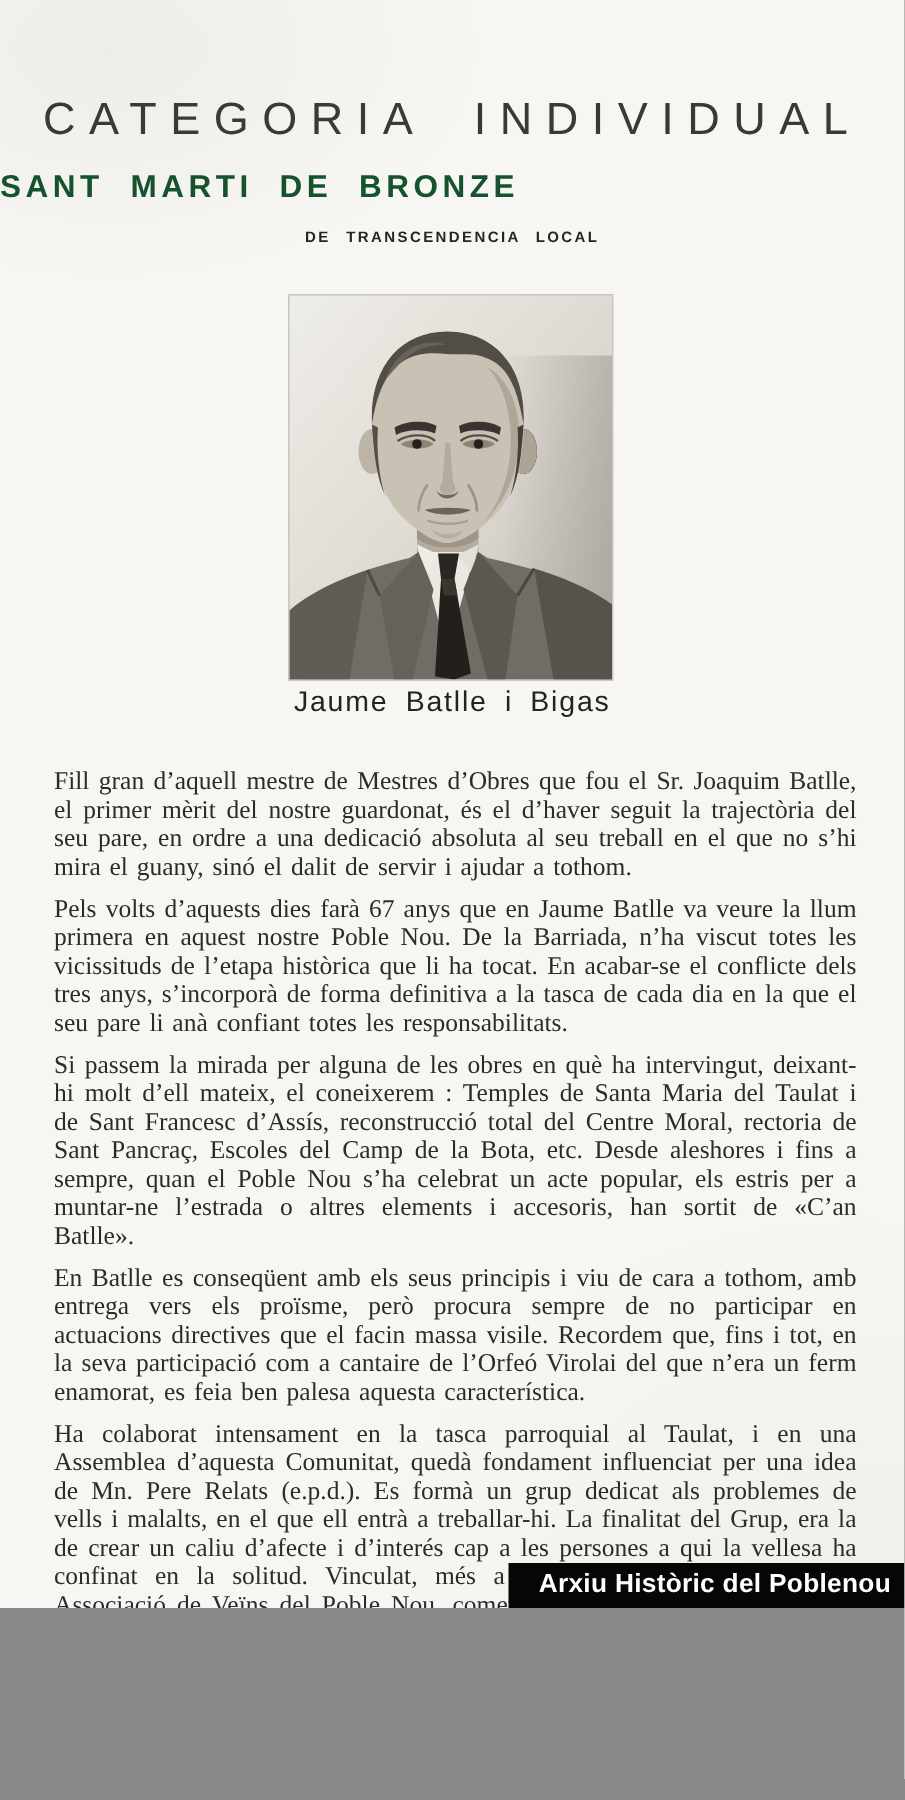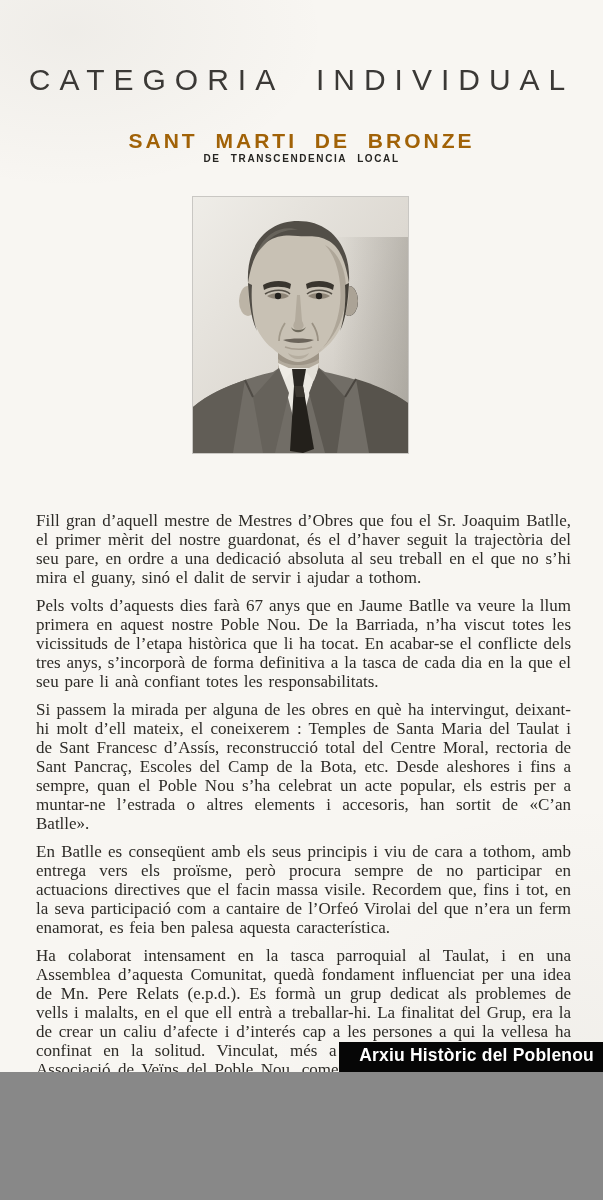--- a/index.html
+++ b/index.html
@@ -28,26 +28,26 @@
   }
   .h1{
     position:absolute;top:63px;left:0;width:100%;
     text-align:center;
     font-family:"Liberation Sans", sans-serif;
     font-size:30px;font-weight:500;
     letter-spacing:9px;word-spacing:16px;
     color:#3b3936;
   }
   .h2{
-    position:absolute;top:129px;left:0;width:100%;
-    text-align:center;
+    position:absolute;top:113px;left:0;width:100%;
+    text-align:left;
     font-family:"Liberation Sans", sans-serif;
     font-size:21px;font-weight:600;
     letter-spacing:3px;word-spacing:9px;
-    color:#a16207;
+    color:#14532d;
   }
   .h3{
     position:absolute;top:153px;left:0;width:100%;
     text-align:center;
     font-family:"Liberation Sans", sans-serif;
     font-size:10px;font-weight:700;
     letter-spacing:1.6px;word-spacing:6px;
     color:#262522;
   }
   .photo{
@@ -163,20 +163,21 @@
       <path d="M101,189 L110,189 L121,252 L110,256 L97,254 Z" fill="#23201b"></path>
       <path d="M101,189 L110,189 L112,200 L103,200 Z" fill="#3a362f"></path>
 
       <path d="M86,171 L60,200 L70,256 L82,256 L96,196 Z" fill="#66625b"></path>
       <path d="M126,171 L152,200 L144,256 L132,256 L116,196 Z" fill="#5c5851"></path>
       <path d="M60,200 L52,183" stroke="#4f4b45" stroke-width="2" fill="none"></path>
       <path d="M152,200 L163,182" stroke="#49453f" stroke-width="2" fill="none"></path>
     </svg>
   </div>
 
+  <div class="caption">Jaume Batlle i Bigas</div>
 
   <div class="text-block">
     <p>Fill gran d’aquell mestre de Mestres d’Obres que fou el Sr. Joaquim Batlle, el primer mèrit del nostre guardonat, és el d’haver seguit la trajectòria del seu pare, en ordre a una dedicació absoluta al seu treball en el que no s’hi mira el guany, sinó el dalit de servir i ajudar a tothom.</p>
     <p>Pels volts d’aquests dies farà 67 anys que en Jaume Batlle va veure la llum primera en aquest nostre Poble Nou. De la Barriada, n’ha viscut totes les vicissituds de l’etapa històrica que li ha tocat. En acabar-se el conflicte dels tres anys, s’incorporà de forma definitiva a la tasca de cada dia en la que el seu pare li anà confiant totes les responsabilitats.</p>
     <p>Si passem la mirada per alguna de les obres en què ha intervingut, deixant-hi molt d’ell mateix, el coneixerem : Temples de Santa Maria del Taulat i de Sant Francesc d’Assís, reconstrucció total del Centre Moral, rectoria de Sant Pancraç, Escoles del Camp de la Bota, etc. Desde aleshores i fins a sempre, quan el Poble Nou s’ha celebrat un acte popular, els estris per a muntar-ne l’estrada o altres elements i accesoris, han sortit de «C’an Batlle».</p>
     <p>En Batlle es conseqüent amb els seus principis i viu de cara a tothom, amb entrega vers els proïsme, però procura sempre de no participar en actuacions directives que el facin massa visile. Recordem que, fins i tot, en la seva participació com a cantaire de l’Orfeó Virolai del que n’era un ferm enamorat, es feia ben palesa aquesta característica.</p>
     <p>Ha colaborat intensament en la tasca parroquial al Taulat, i en una Assemblea d’aquesta Comunitat, quedà fondament influenciat per una idea de Mn. Pere Relats (e.p.d.). Es formà un grup dedicat als problemes de vells i malalts, en el que ell entrà a treballar-hi. La finalitat del Grup, era la de crear un caliu d’afecte i d’interés cap a les persones a qui la vellesa ha confinat en la solitud. Vinculat, més a més de a la Parròquia, a la Associació de Veïns del Poble Nou, començaren organitzant excursions en les que no s’imposava el pagamentt als venerables turistes. Fa cinc anys, començaren a funcionar les Colònies per a Persones Majors a Santa Coloma de Farnés i encara hi continuen. L’Obra cabdal d’aquest Grup són les dues residències per a ancians fundades al Poble Nou i nominades «Llar Pere Relats» en memòria del qui morí en un desgraciat accident.</p>
     <p>D’aquest Grup en Jaume Batlle n’és un capdavanter d’empenta continuadora. No cal dir que les dificultats són immenses, però la seva tenacitat és gran i confortada per l’esperança de trobar més ajut i trasl·ladar-lo als avis que ho han donat tot a les generacions d’avui.</p>
   </div>
 

